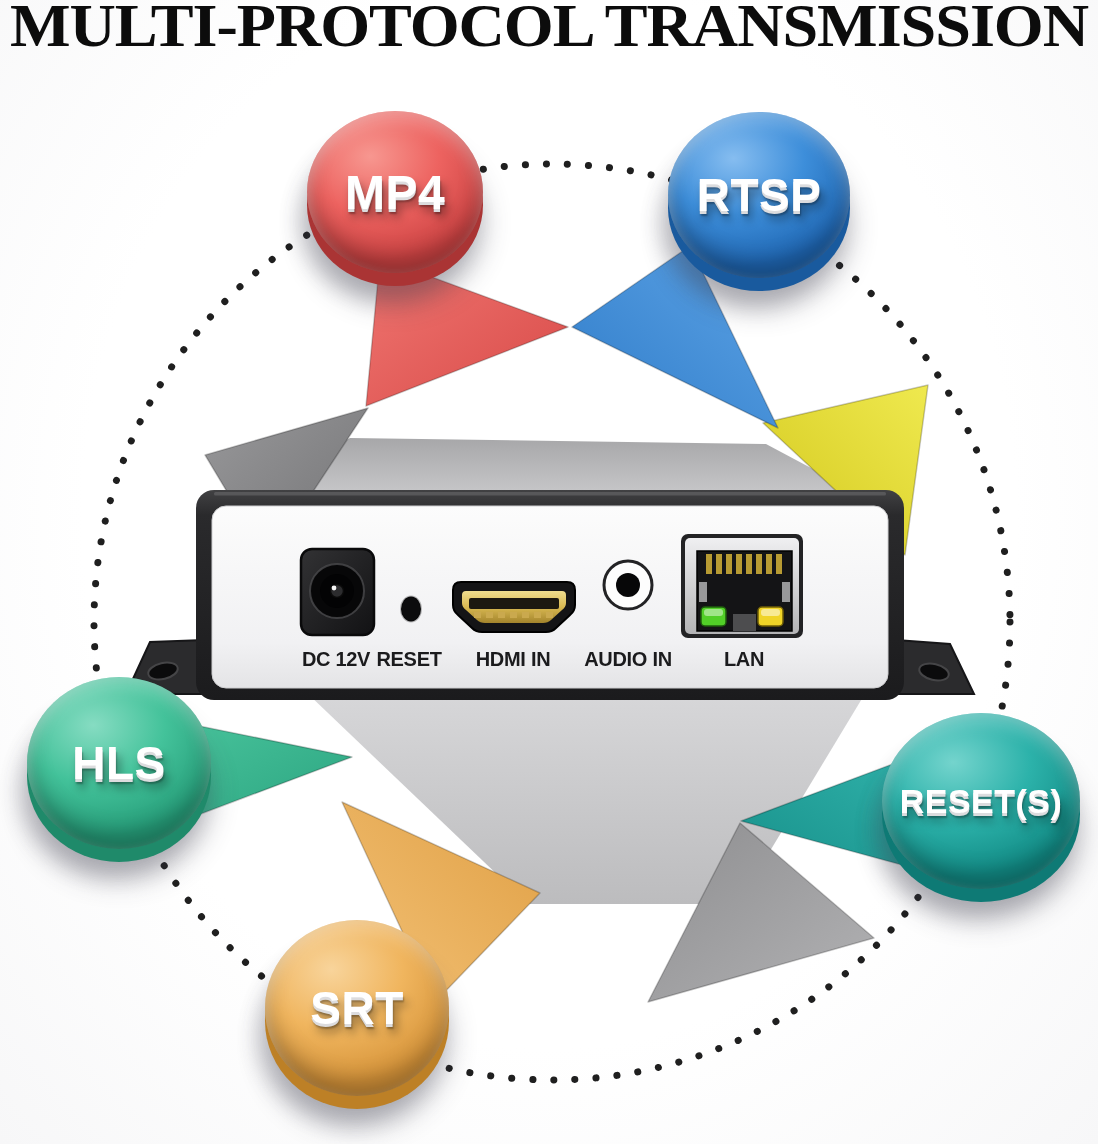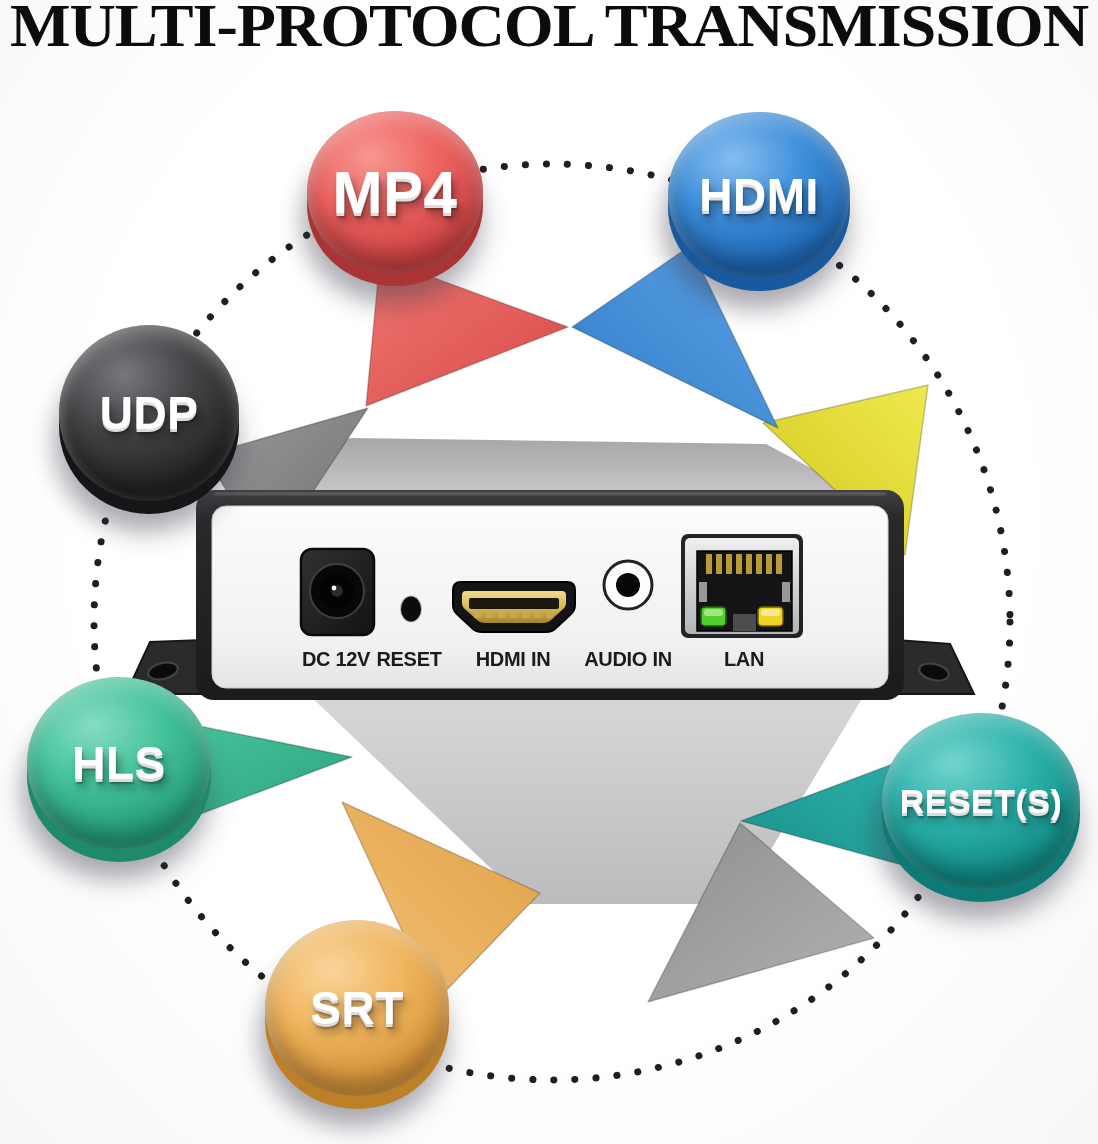--- a/index.html
+++ b/index.html
@@ -22,21 +22,21 @@
     position:absolute;inset:0;border-radius:50%;
     background:radial-gradient(ellipse 75% 65% at 36% 28%, var(--hi,#999) 0%, var(--c,#777) 52%, var(--lo,#444) 100%);
     box-shadow:inset 0 10px 16px rgba(255,255,255,.30), inset 0 -14px 22px rgba(0,0,0,.30), inset 3px 0 10px rgba(255,255,255,.12);
     display:flex;align-items:center;justify-content:center;
   }
   .badge-label{
     color:#fff;font-weight:700;letter-spacing:.5px;
     text-shadow:0 3px 0 #dcdcde, 1px 5px 2px rgba(0,0,0,.30), 4px 9px 10px rgba(0,0,0,.38);
     user-select:none;
   }
-  .badge--mp4  {left:307px;top:111px;width:176px;height:162px;} .badge--mp4  .badge-label{font-size:60px;}
+  .badge--mp4  {left:307px;top:111px;width:176px;height:162px;} .badge--mp4  .badge-label{font-size:48px;}
   .badge--rtsp {left:668px;top:112px;width:182px;height:166px;} .badge--rtsp .badge-label{font-size:46px;}
   .badge--udp  {left:59px; top:325px;width:180px;height:176px;} .badge--udp  .badge-label{font-size:46px;}
   .badge--http {left:889px;top:372px;width:184px;height:162px;} .badge--http .badge-label{font-size:44px;}
   .badge--hls  {left:27px; top:677px;width:184px;height:172px;} .badge--hls  .badge-label{font-size:46px;}
   .badge--rtmps{left:882px;top:713px;width:198px;height:176px;} .badge--rtmps .badge-label{font-size:34px;}
   .badge--srt  {left:265px;top:920px;width:184px;height:176px;} .badge--srt  .badge-label{font-size:46px;}
   .badge--onvif{left:622px;top:944px;width:182px;height:184px;} .badge--onvif .badge-label{font-size:44px;}
 </style>
 </head>
 <body>
@@ -207,27 +207,21 @@
 
   <div class="badge badge--mp4" style="--c: #ed6360; --hi: #f79790; --lo: #cc4343; --side: #aa3434;">
     <div class="badge-side"></div>
     <div class="badge-face">
       <span class="badge-label">MP4</span>
     </div>
   </div>
   <div class="badge badge--rtsp" style="--c: #3d8eda; --hi: #86bdf0; --lo: #1f66b2; --side: #195a9e;">
     <div class="badge-side"></div>
     <div class="badge-face">
-      <span class="badge-label">HDMI</span>
-    </div>
-  </div>
-  <div class="badge badge--udp" style="--c: #434346; --hi: #77777c; --lo: #232326; --side: #161618;">
-    <div class="badge-side"></div>
-    <div class="badge-face">
-      <span class="badge-label">UDP</span>
+      <span class="badge-label">RTSP</span>
     </div>
   </div>
   <div class="badge badge--hls" style="--c: #43c29a; --hi: #86dcc2; --lo: #269d79; --side: #1f8a6a;">
     <div class="badge-side"></div>
     <div class="badge-face">
       <span class="badge-label">HLS</span>
     </div>
   </div>
   <div class="badge badge--rtmps" style="--c: #2cb2aa; --hi: #74d4cd; --lo: #128b85; --side: #0e7a75;">
     <div class="badge-side"></div>

